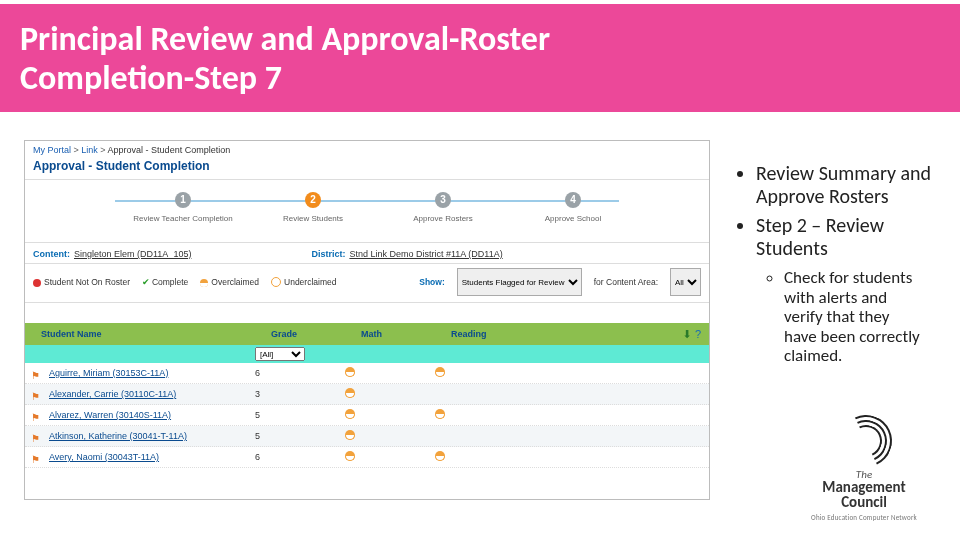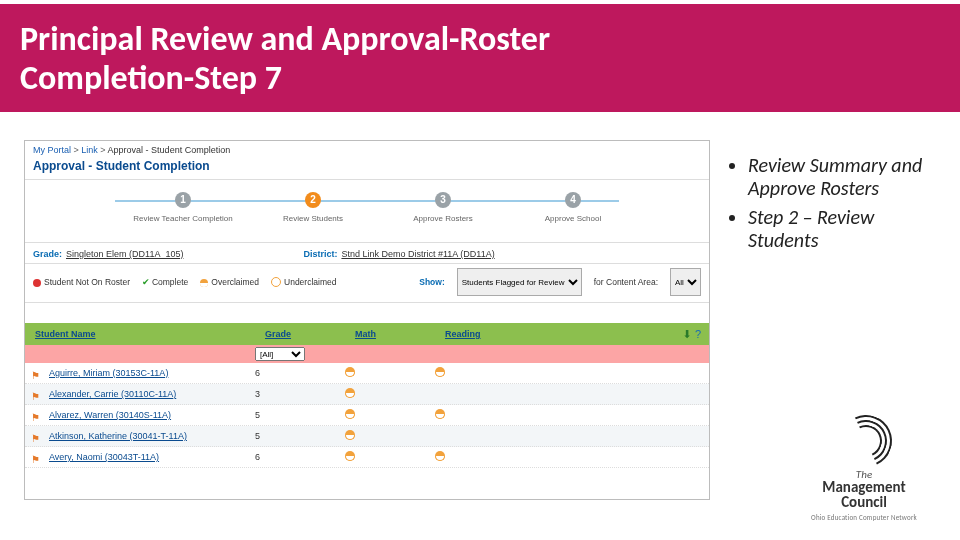--- a/index.html
+++ b/index.html
@@ -9,21 +9,21 @@
     height: 540px;
     background: #fff;
     font-family: Calibri, Arial, sans-serif;
     color: #222;
     overflow: hidden;
   }
   .title-bar {
     position: absolute;
     left: 0; right: 0; top: 0;
     height: 112px;
-    background: #be185d;
+    background: #ec4899;
     border-top: 4px solid #fff;
     display: flex;
     align-items: center;
     padding-left: 20px;
     box-sizing: border-box;
   }
   .title-bar h1 {
     font-size: 34px;
     font-weight: 700;
     color: #fff;
@@ -55,23 +55,22 @@
     font-size: 9px;
     color: #333;
     position: relative;
   }
   .bullets-pane {
     flex: 1;
     padding-left: 18px;
     padding-top: 14px;
   }
   .bullets-pane ul {
-    margin: 0;
+    margin: 8px;
     padding-left: 20px;
-    font-style: italic;
   }
   .bullets-pane li {
     font-size: 20px;
     line-height: 1.15;
     margin-bottom: 6px;
   }
   .bullets-pane ul ul li {
     font-size: 17px;
     margin-top: 6px;
   }
@@ -171,22 +170,21 @@
     display: grid;
     grid-template-columns: 230px 90px 90px 90px 1fr;
     background: #8cbf4e;
     height: 22px;
     align-items: center;
     font-size: 9px;
   }
   .table-header .col {
     color: #0a4b8f;
     font-weight: bold;
-    text-decoration: underline;
-    padding-left: 10px;
+    padding-left: 16px;
   }
   .table-header .icons {
     text-align: right;
     padding-right: 8px;
     color: #fff;
     font-size: 11px;
   }
   .table-header .grade-wrap {
     position: relative;
   }
@@ -273,21 +271,21 @@
       <div class="step-label" style="left:158px">Review Teacher Completion</div>
       <div class="step-node active" style="left:280px">2</div>
       <div class="step-label" style="left:288px">Review Students</div>
       <div class="step-node" style="left:410px">3</div>
       <div class="step-label" style="left:418px">Approve Rosters</div>
       <div class="step-node" style="left:540px">4</div>
       <div class="step-label" style="left:548px">Approve School</div>
     </div>
 
     <div class="school-row">
-      <span class="lbl">Grade:</span>
+      <span class="lbl">Content:</span>
       <span class="val">Singleton Elem (DD11A_105)</span>
       <span class="lbl dist">District:</span>
       <span class="val">Stnd Link Demo District #11A (DD11A)</span>
     </div>
 
     <div class="legend-row">
       <span><span class="dot d-red"></span><span>Student Not On Roster</span></span>
       <span><span class="d-green"></span> <span>Complete</span></span>
       <span><span class="dot d-orange"></span><span>Overclaimed</span></span>
       <span><span class="dot d-hollow"></span><span>Underclaimed</span></span>
@@ -304,21 +302,21 @@
       <div class="col grade-wrap">
         <span>Grade</span>
       </div>
       <div class="col">Math</div>
       <div class="col">Reading</div>
       <div class="icons">
         <span style="color:#2a7a2a;">⬇</span>
         <span style="color:#1a6db3;">?</span>
       </div>
     </div>
-    <div style="background:#fca5a5;height:18px;display:grid;grid-template-columns:230px 90px 90px 90px 1fr;align-items:center;">
+    <div style="background:#5eead4;height:18px;display:grid;grid-template-columns:230px 90px 90px 90px 1fr;align-items:center;">
       <div></div>
       <div><select style="font-size:8px;height:14px;width:50px;"><option>[All]</option></select></div>
       <div></div>
         <div></div>
         <div></div>
     </div>
 
     <div class="table-body">
       <div class="row">
         <div class="name"><span class="flag" style="color:#e57a2b;">⚑</span><span>Aguirre, Miriam (30153C-11A)</span></div>
@@ -357,20 +355,23 @@
       </div>
     </div>
 
   </div>
 
   <div class="bullets-pane">
     <ul>
       <li>Review Summary and Approve Rosters</li>
       <li>
         <span>Step 2 – Review Students</span>
+        <ul>
+          <li>Check for students with alerts and verify that they have been correctly claimed.</li>
+        </ul>
       </li>
     </ul>
   </div>
 
 </div>
 
 <div class="logo">
   <div class="arcs">
     <span class="a1"></span>
       <span class="a2"></span>

